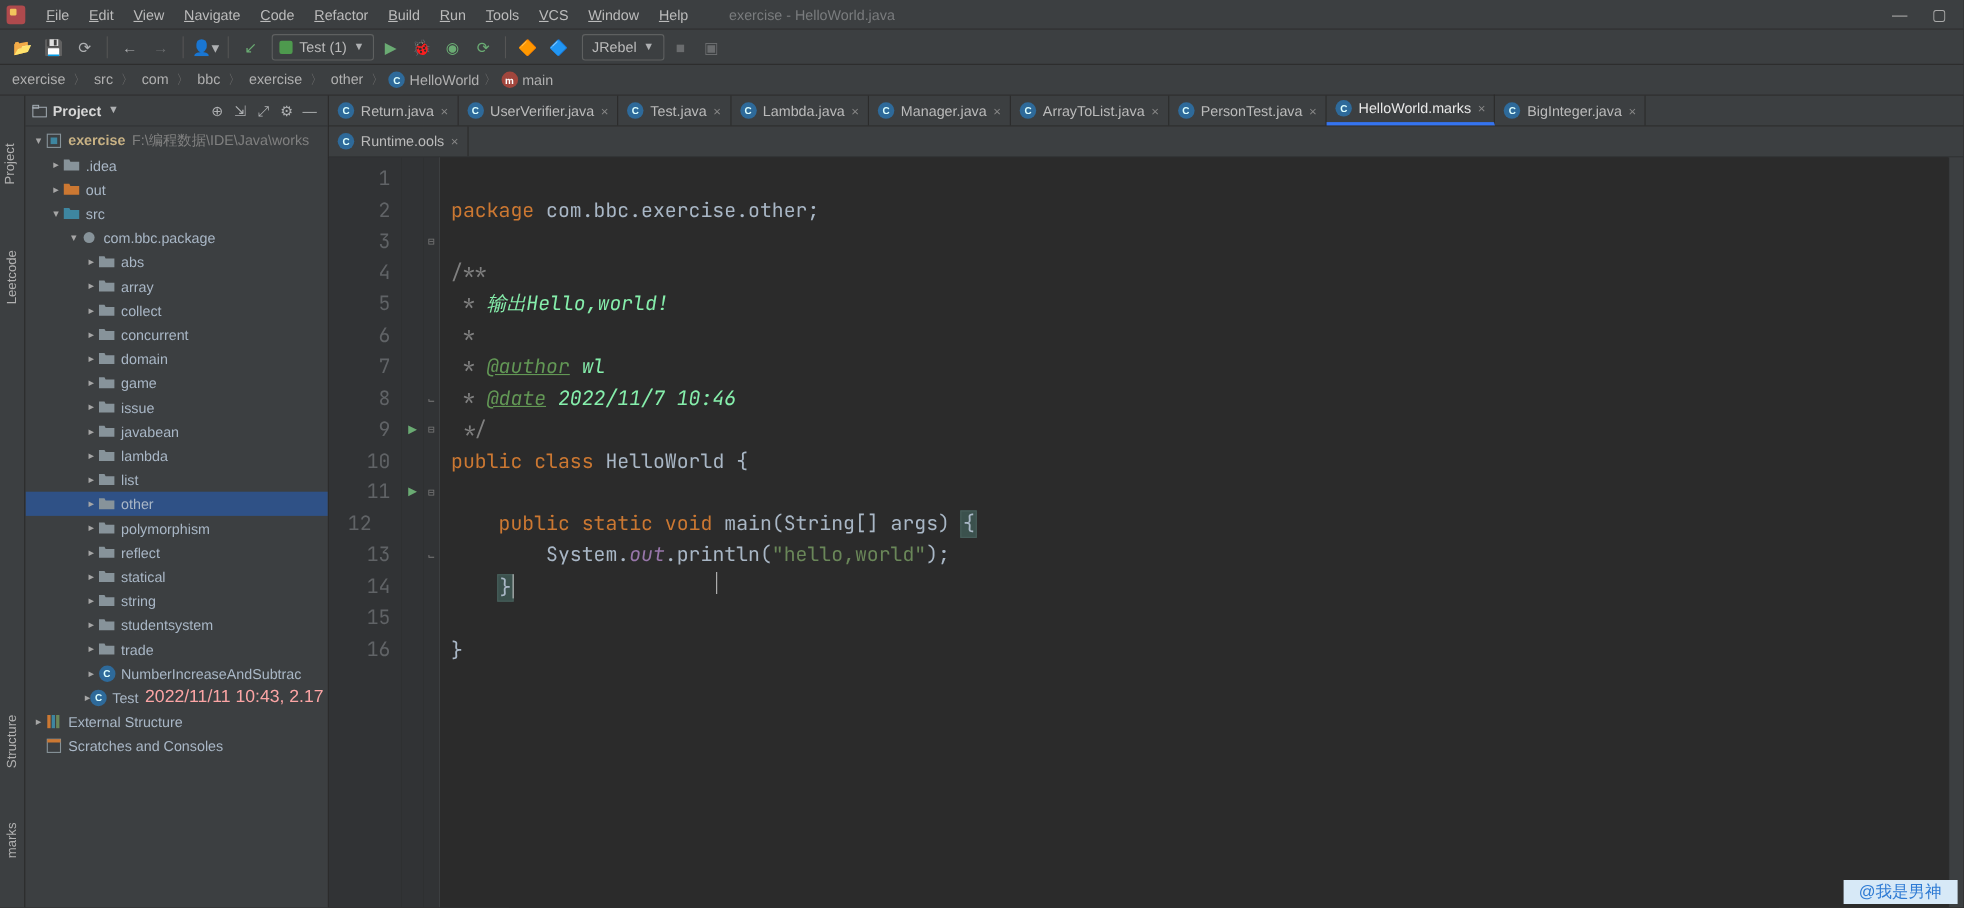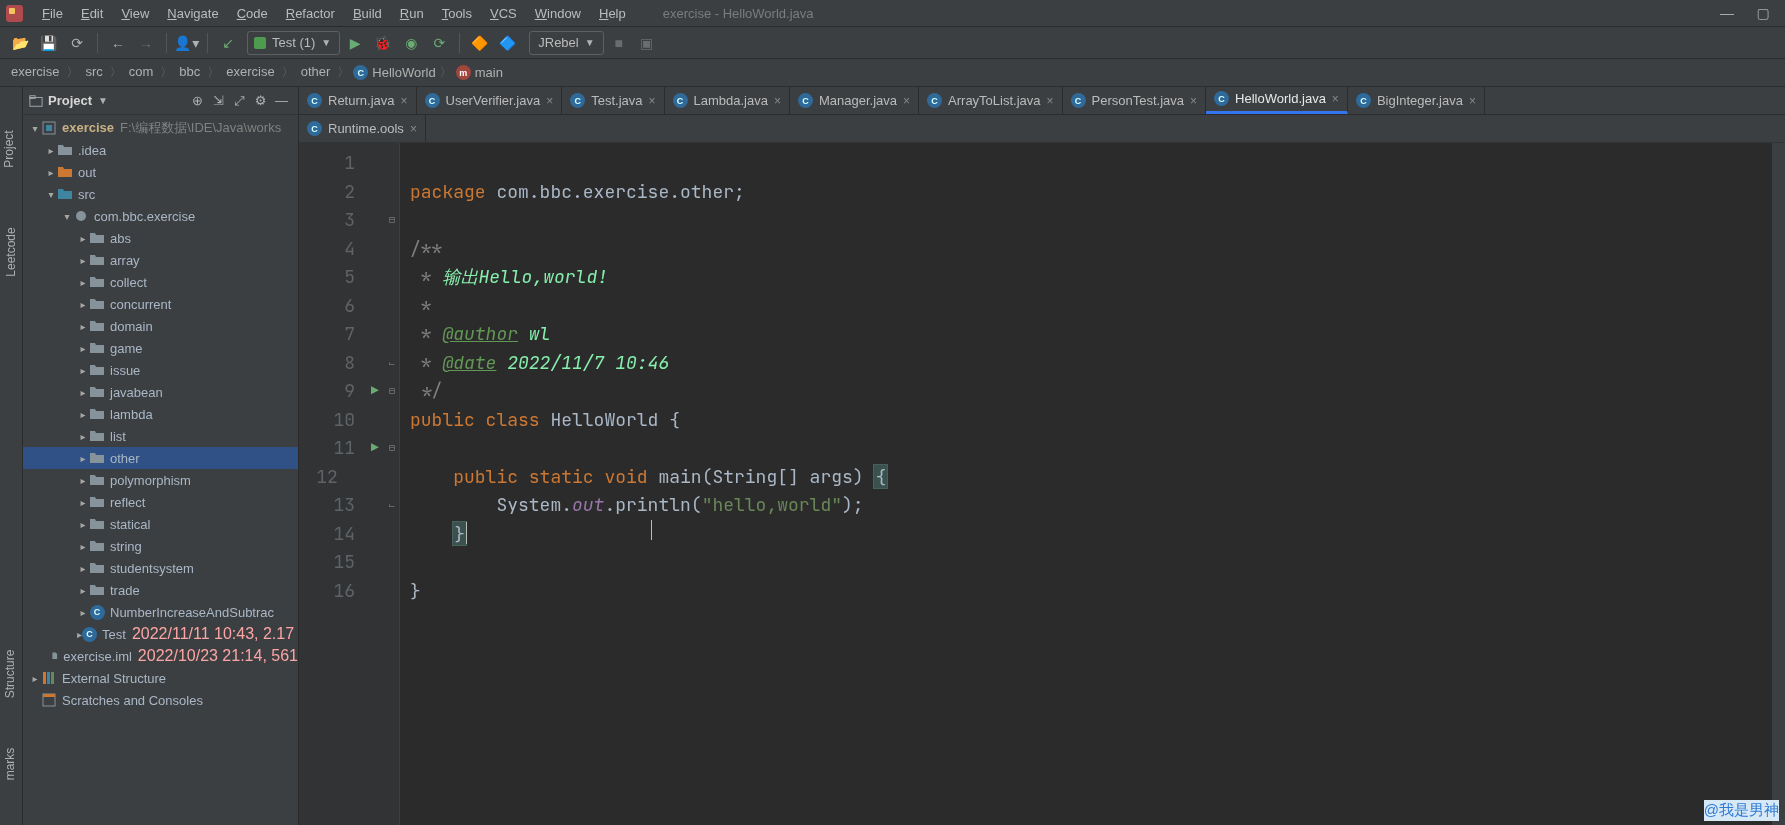--- a/index.html
+++ b/index.html
@@ -139,21 +139,21 @@
   .cmt{color:#808080;}
   .cmt-it{color:#86efac;font-style:italic;}
   .doc-tag{color:#629755;font-style:italic;text-decoration:underline;}
   .cls{color:#a9b7c6;}
   .field{color:#9876aa;font-style:italic;}
   .caret{display:inline-block;width:1px;height:22px;background:#bbbbbb;vertical-align:middle;position:relative;top:-2px;}
   .txt-cursor{display:inline-block;width:1px;height:20px;border-left:1px solid #bbbbbb;position:absolute;}
   .hl-brace{background:#3b514d;border:1px solid #485f5b;padding:0 1px;margin:-1px;}
 
   .watermark{
-    position:fixed;right:6px;bottom:4px;color:#2f7bd4;background:#d7e9f7;font-size:15px;padding:1px 0;font-family:sans-serif;
+    position:fixed;right:6px;bottom:4px;color:#2f7bd4;background:#d7e9f7;font-size:15px;padding:1px 14px;font-family:sans-serif;
   }
   .watermark .at{color:#2f7bd4;}
 
   .right-scroll{width:14px;background:#3c3f41;border-left:1px solid #2b2b2b;}
 </style>
 </head>
 <body>
 
 <div class="menubar">
   <div class="app-icon"></div>
@@ -275,21 +275,21 @@
           </span>
           <span><span class="fld">src</span></span>
         </div>
         <div class="tree-row" style="padding-left: 38px;">
           <span class="tw-chev">▾</span>
           <span class="row-ico">
             <svg viewBox="0 0 16 16">
               <circle cx="8" cy="8" r="5" fill="#87939a"></circle>
             </svg>
           </span>
-          <span><span class="fld">com.bbc.exercise</span></span>
+          <span><span class="fld">com.bbc.package</span></span>
         </div>
         <div class="tree-row" style="padding-left: 54px;">
           <span class="tw-chev">▸</span>
           <span class="row-ico">
             <svg viewBox="0 0 16 16">
               <path fill="#87939a" d="M1 3h5l1 2h8v8H1z"></path>
             </svg>
           </span>
           <span><span class="fld">abs</span></span>
         </div>
@@ -444,30 +444,20 @@
           </span>
           <span><span class="fld">NumberIncreaseAndSubtrac</span></span>
         </div>
         <div class="tree-row" style="padding-left: 54px;">
           <span class="tw-chev">▸</span>
           <span class="row-ico">
             <span class="cls-icon">C</span>
           </span>
           <span><span class="fld">Test</span></span>
           <span class="fld-meta">2022/11/11 10:43, 2.17 k</span>
-        </div>
-        <div class="tree-row" style="padding-left: 22px;">
-          <span class="tw-chev"></span>
-          <span class="row-ico">
-            <svg viewBox="0 0 16 16">
-              <path fill="#87939a" d="M3 1h7l3 3v11H3z"></path>
-            </svg>
-          </span>
-          <span><span class="fld">exercise.iml</span></span>
-          <span class="fld-meta">2022/10/23 21:14, 561</span>
         </div>
         <div class="tree-row" style="padding-left: 6px;">
           <span class="tw-chev">▸</span>
           <span class="row-ico">
             <svg viewBox="0 0 16 16">
               <rect x="2" y="2" width="3" height="12" fill="#cc7832"></rect>
               <rect x="6" y="2" width="3" height="12" fill="#3e86a0"></rect>
               <rect x="10" y="2" width="3" height="12" fill="#6a8759"></rect>
             </svg>
           </span>
@@ -518,21 +508,21 @@
           <span>ArrayToList.java</span>
           <span class="close">×</span>
         </div>
         <div class="tab">
           <span class="cls-icon">C</span>
           <span>PersonTest.java</span>
           <span class="close">×</span>
         </div>
         <div class="tab active">
           <span class="cls-icon">C</span>
-          <span>HelloWorld.java</span>
+          <span>HelloWorld.marks</span>
           <span class="close">×</span>
         </div>
         <div class="tab">
           <span class="cls-icon">C</span>
           <span>BigInteger.java</span>
           <span class="close">×</span>
         </div>
       </div>
     <div class="tabs-row2" id="tabs2">
         <div class="tab">

